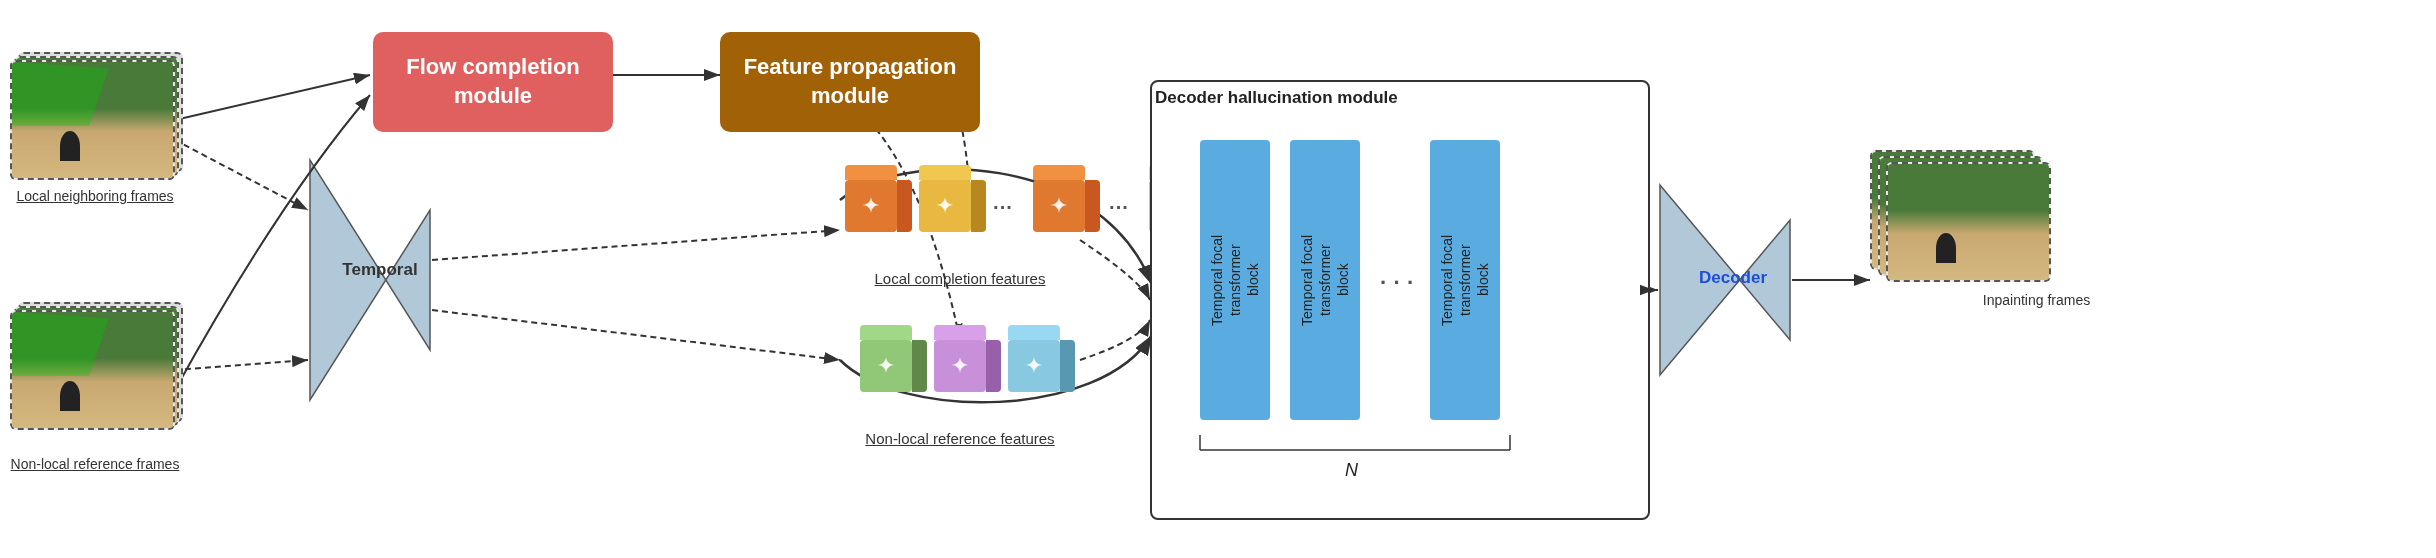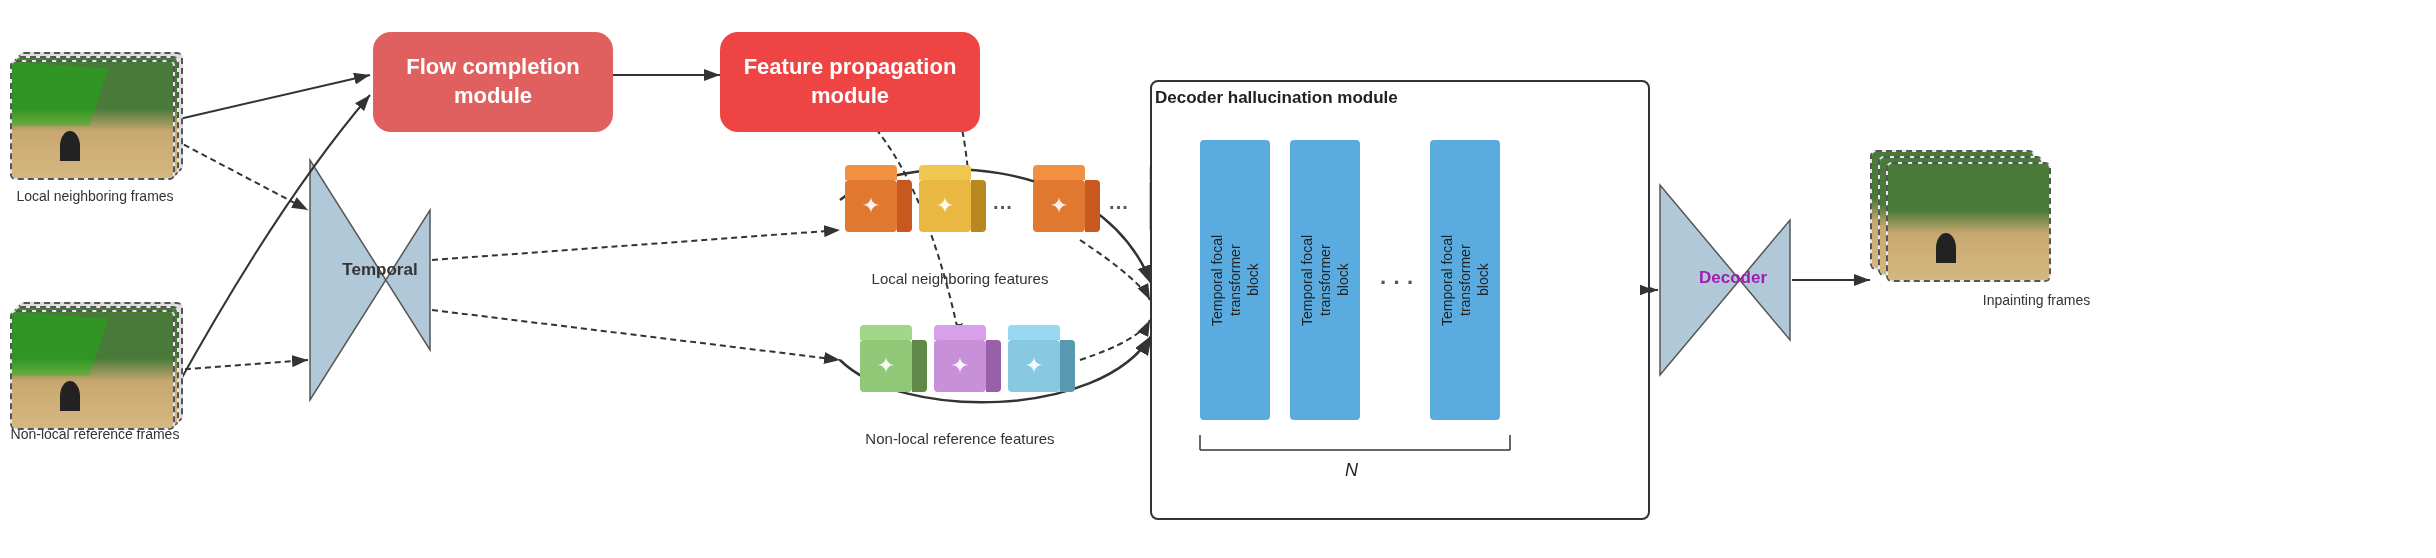--- a/index.html
+++ b/index.html
@@ -46,35 +46,35 @@
       bottom: 15%;
       left: 30%;
       width: 20px;
       height: 30px;
       background: #222;
       border-radius: 50% 50% 0 0;
     }
     
     .module-box {
       position: absolute;
-      border-radius: 18px;
+      border-radius: 10px;
       display: flex;
       align-items: center;
       justify-content: center;
       text-align: center;
       font-weight: bold;
     }
     .flow-module {
       background: #e06060;
       color: white;
       font-size: 22px;
       line-height: 1.3;
     }
     .feature-module {
-      background: #ef4444;
+      background: #a16207;
       color: white;
       font-size: 22px;
       line-height: 1.3;
     }
     
     .content-module-border {
       position: absolute;
       border: 2px solid #333;
       border-radius: 8px;
       background: white;
@@ -95,20 +95,21 @@
       font-weight: normal;
       text-align: center;
       line-height: 1.2;
     }
     
     .label-text {
       position: absolute;
       font-size: 14px;
       color: #333;
       text-align: center;
+      text-decoration: underline;
     }
     
     .arrows-svg {
       position: absolute;
       top: 0; left: 0;
       width: 2436px;
       height: 558px;
       pointer-events: none;
     }
     
@@ -229,35 +230,35 @@
       <div class="green-overlay"></div>
     </div>
   </div>
   <div class="frame-box" style="left:10px; top:310px; width:165px; height:120px; z-index:2;">
     <div class="bike-scene">
       <div class="green-overlay"></div>
       <div class="rider"></div>
     </div>
   </div>
 
-  <div class="label-text" style="left:10px; top:426px; width:170px;">Non-local reference frames</div>
+  <div class="label-text" style="left:10px; top:456px; width:170px;">Non-local reference frames</div>
 
   <div class="module-box flow-module" style="left:373px; top:32px; width:240px; height:100px;">
     <span style="white-space:pre-line; font-size:22px; font-weight:bold;">Flow completion
 module</span>
   </div>
 
   <div class="module-box feature-module" style="left:720px; top:32px; width:260px; height:100px;">
     <span style="white-space:pre-line; font-size:22px; font-weight:bold;">Feature propagation
 module</span>
   </div>
 
   <div style="position:absolute; left:330px; top:260px; width:100px; text-align:center; font-size:17px; font-weight:bold; color:#333;">Temporal</div>
 
-  <div class="label-text" style="left:840px; top:270px; width:240px; font-size:15px;">Local neighboring features</div>
+  <div class="label-text" style="left:840px; top:270px; width:240px; font-size:15px;">Local completion features</div>
 
   <div class="label-text" style="left:840px; top:430px; width:240px; font-size:15px;">Non-local reference features</div>
 
   <div class="cube-group" style="left:845px; top:180px;">
 
     <div class="cube" style="background:#e07830; left:0; top:0;">
         <span class="cube-star">✦</span>
       </div>
     <div class="cube" style="background:#c85820; width:15px; height:52px; left:52px; top:0; border-radius:0 4px 4px 0;"></div>
     <div class="cube" style="background:#f09040; width:52px; height:15px; left:0; top:-15px; border-radius:4px 4px 0 0;"></div>
@@ -330,21 +331,21 @@
 block</span>
   </div>
 
   <svg style="position:absolute; left:1195px; top:430px; width:320px; height:40px;">
     <line x1="5" y1="5" x2="5" y2="20" stroke="#333" stroke-width="1.5"></line>
     <line x1="5" y1="20" x2="315" y2="20" stroke="#333" stroke-width="1.5"></line>
     <line x1="315" y1="5" x2="315" y2="20" stroke="#333" stroke-width="1.5"></line>
   </svg>
   <div class="n-label" style="left:1345px; top:460px;">N</div>
 
-  <div style="position:absolute; left:1688px; top:268px; width:90px; text-align:center; font-size:17px; font-weight:bold; color:#a21caf;">Decoder</div>
+  <div style="position:absolute; left:1688px; top:268px; width:90px; text-align:center; font-size:17px; font-weight:bold; color:#1d4ed8;">Decoder</div>
 
   <svg style="position:absolute; left:1640px; top:280px; width:22px; height:20px;">
     <line x1="0" y1="10" x2="14" y2="10" stroke="#333" stroke-width="2" marker-end="url(#arrowhead)"></line>
   </svg>
 
   <div class="frame-box" style="left:1870px; top:150px; width:165px; height:120px; z-index:2;">
     <div class="bike-scene" style="background: linear-gradient(to bottom, #4a7a3a 40%, #c8a870 60%, #d4b880 100%);">
     </div>
   </div>
   <div class="frame-box" style="left:1878px; top:156px; width:165px; height:120px; z-index:3;">

